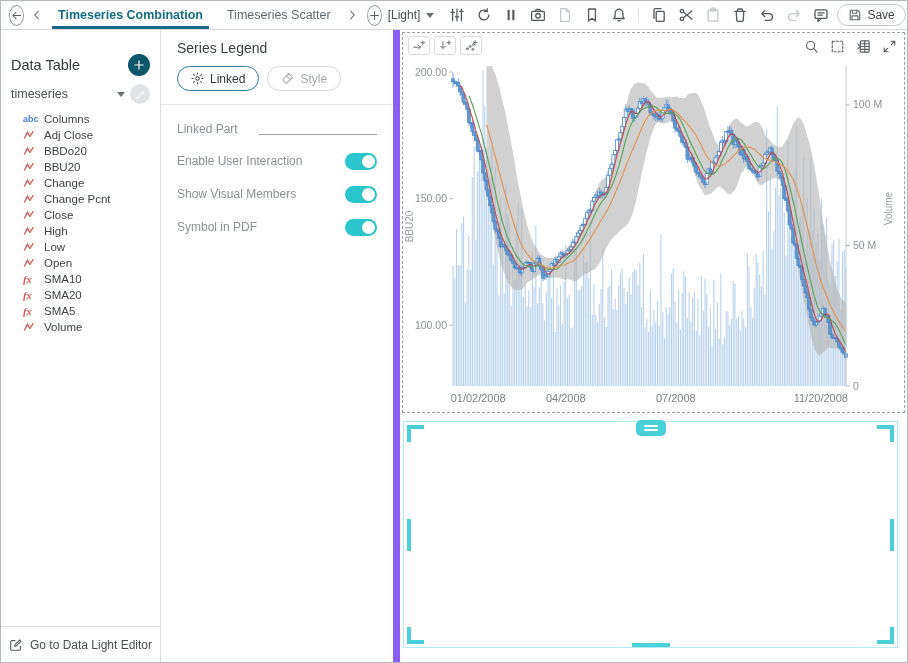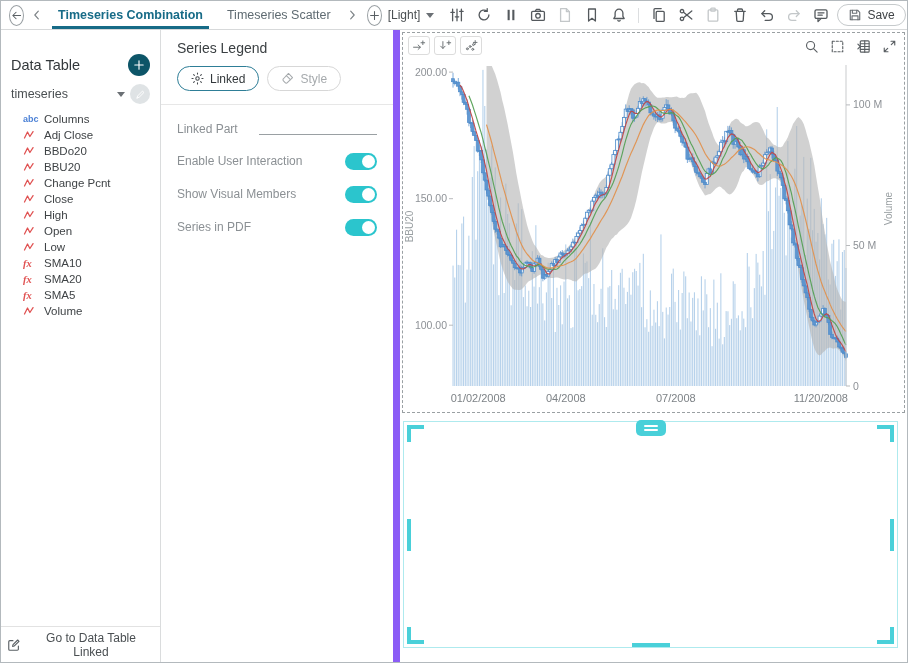--- a/index.html
+++ b/index.html
@@ -316,61 +316,71 @@
           <span>BBU20</span>
         </div>
         <div class="col-row">
           <span class="col-ic">
             <span class="icn" style="color:#e05252">
               <svg width="12" height="12" viewBox="0 0 16 16" fill="none" stroke="currentColor" stroke-width="1.7" stroke-linecap="round" stroke-linejoin="round">
                 <path d="M2 12L6 4l3.2 6L13.4 3.4"></path>
               </svg>
             </span>
           </span>
-          <span>Change Pcnt</span>
+          <span>Change</span>
         </div>
         <div class="col-row">
           <span class="col-ic">
             <span class="icn" style="color:#e05252">
               <svg width="12" height="12" viewBox="0 0 16 16" fill="none" stroke="currentColor" stroke-width="1.7" stroke-linecap="round" stroke-linejoin="round">
                 <path d="M2 12L6 4l3.2 6L13.4 3.4"></path>
               </svg>
             </span>
           </span>
-          <span>Close</span>
+          <span>Change Pcnt</span>
         </div>
         <div class="col-row">
           <span class="col-ic">
             <span class="icn" style="color:#e05252">
               <svg width="12" height="12" viewBox="0 0 16 16" fill="none" stroke="currentColor" stroke-width="1.7" stroke-linecap="round" stroke-linejoin="round">
                 <path d="M2 12L6 4l3.2 6L13.4 3.4"></path>
               </svg>
             </span>
           </span>
-          <span>High</span>
+          <span>Close</span>
         </div>
         <div class="col-row">
           <span class="col-ic">
             <span class="icn" style="color:#e05252">
               <svg width="12" height="12" viewBox="0 0 16 16" fill="none" stroke="currentColor" stroke-width="1.7" stroke-linecap="round" stroke-linejoin="round">
                 <path d="M2 12L6 4l3.2 6L13.4 3.4"></path>
               </svg>
             </span>
           </span>
-          <span>Open</span>
+          <span>High</span>
         </div>
         <div class="col-row">
           <span class="col-ic">
             <span class="icn" style="color:#e05252">
               <svg width="12" height="12" viewBox="0 0 16 16" fill="none" stroke="currentColor" stroke-width="1.7" stroke-linecap="round" stroke-linejoin="round">
                 <path d="M2 12L6 4l3.2 6L13.4 3.4"></path>
               </svg>
             </span>
           </span>
           <span>Low</span>
+        </div>
+        <div class="col-row">
+          <span class="col-ic">
+            <span class="icn" style="color:#e05252">
+              <svg width="12" height="12" viewBox="0 0 16 16" fill="none" stroke="currentColor" stroke-width="1.7" stroke-linecap="round" stroke-linejoin="round">
+                <path d="M2 12L6 4l3.2 6L13.4 3.4"></path>
+              </svg>
+            </span>
+          </span>
+          <span>Open</span>
         </div>
         <div class="col-row">
           <span class="col-ic">
             <span class="fx-ic">fx</span>
           </span>
           <span>SMA10</span>
         </div>
         <div class="col-row">
           <span class="col-ic">
             <span class="fx-ic">fx</span>
@@ -394,21 +404,21 @@
           <span>Volume</span>
         </div>
       </div>
     <button class="sb-footer">
       <span class="icn">
           <svg width="14" height="14" viewBox="0 0 16 16" fill="none" stroke="currentColor" stroke-width="1.3" stroke-linecap="round" stroke-linejoin="round">
             <path d="M13 9.2v3.6a1.2 1.2 0 0 1-1.2 1.2H3.2A1.2 1.2 0 0 1 2 12.8V4.2A1.2 1.2 0 0 1 3.2 3h3.6"></path>
             <path d="M6.4 9.6l.5-2L12.2 2.3l1.5 1.5L8.4 9.1l-2 .5z"></path>
           </svg>
         </span>
-      <span>Go to Data Table Linked</span>
+      <span>Go to Data Light Editor</span>
     </button>
   </aside>
 
   <section class="legend-panel">
     <div class="lp-title">Series Legend</div>
     <div class="lp-btns">
       <button class="opt-btn active">
         <span class="icn">
             <svg width="13" height="13" viewBox="0 0 16 16" fill="none" stroke="currentColor" stroke-width="1.3" stroke-linecap="round" stroke-linejoin="round">
               <circle cx="8" cy="8" r="2.1"></circle>
@@ -435,21 +445,21 @@
     </div>
     <div class="lp-row">
       <span class="lp-label">Enable User Interaction</span>
       <span class="toggle"></span>
     </div>
     <div class="lp-row">
       <span class="lp-label">Show Visual Members</span>
       <span class="toggle"></span>
     </div>
     <div class="lp-row">
-      <span class="lp-label">Series in PDF</span>
+      <span class="lp-label">Symbol in PDF</span>
       <span class="toggle"></span>
     </div>
   </section>
 
   <section class="canvas">
     <div class="chart-part">
       <div class="chart-tools-left" id="chart-tools-left">
           <button class="mini-btn">
             <span class="icn">
               <svg width="14" height="14" viewBox="0 0 16 16" fill="none" stroke="currentColor" stroke-width="1.1" stroke-linecap="round" stroke-linejoin="round">

